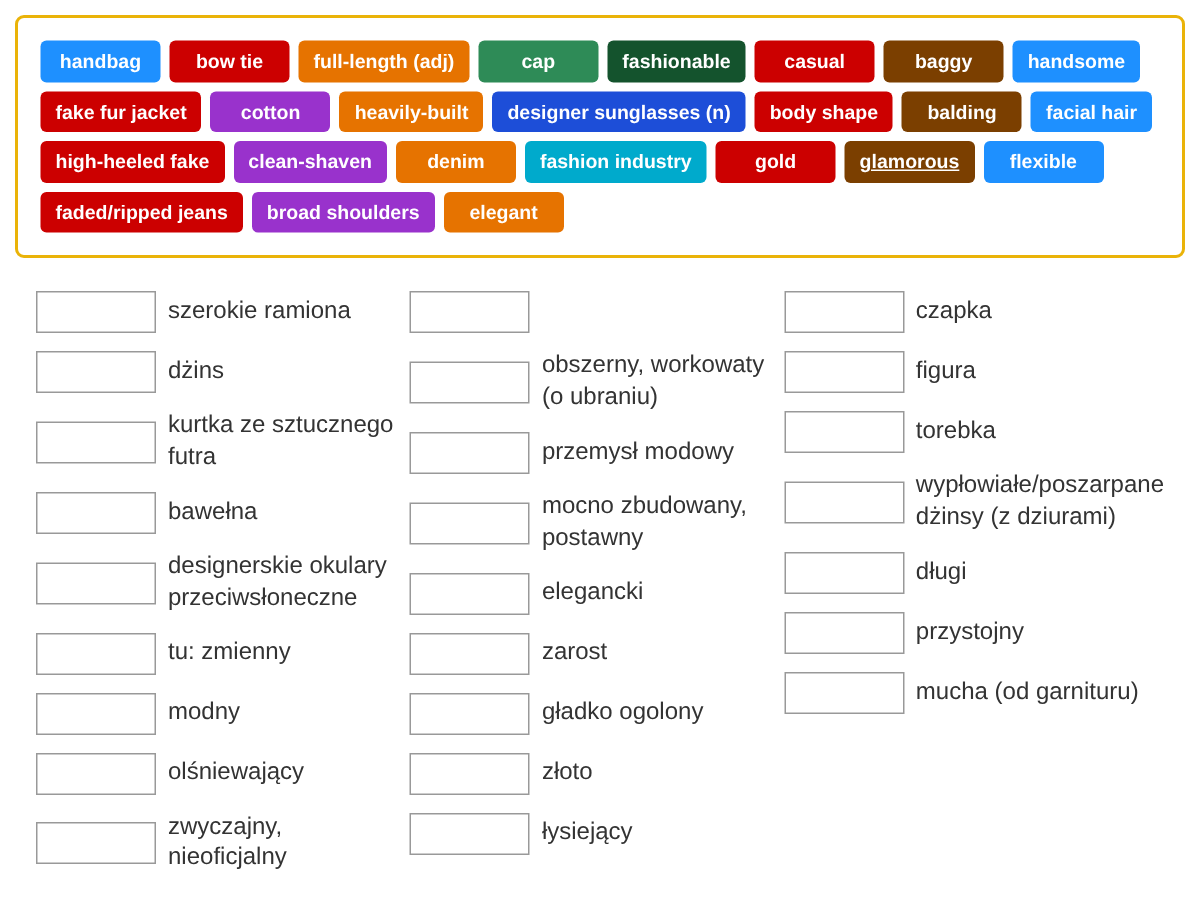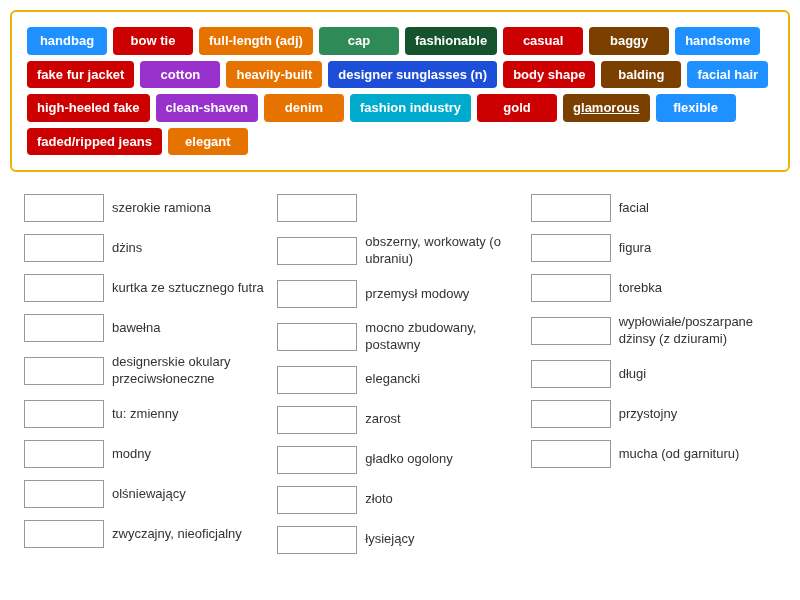--- a/index.html
+++ b/index.html
@@ -61,21 +61,21 @@
 
     .answer-box {
       width: 80px;
       height: 28px;
       border: 1px solid #999;
       background: #fff;
       flex-shrink: 0;
     }
 
     .match-label {
-      font-size: 13px;
+      font-size: 16px;
       color: #333;
       line-height: 1.3;
     }
   </style>
 </head>
 <body>
 
 <div class="word-bank">
     <span class="word-tag" style="background-color: rgb(30, 144, 255);">handbag</span>
     <span class="word-tag" style="background-color: rgb(204, 0, 0);">bow tie</span>
@@ -93,20 +93,21 @@
     <span class="word-tag" style="background-color: rgb(123, 63, 0);">balding</span>
     <span class="word-tag" style="background-color: rgb(30, 144, 255);">facial hair</span>
     <span class="word-tag" style="background-color: rgb(204, 0, 0);">high-heeled fake</span>
     <span class="word-tag" style="background-color: rgb(153, 50, 204);">clean-shaven</span>
     <span class="word-tag" style="background-color: rgb(230, 115, 0);">denim</span>
     <span class="word-tag" style="background-color: rgb(0, 170, 204);">fashion industry</span>
     <span class="word-tag" style="background-color: rgb(204, 0, 0);">gold</span>
     <span class="word-tag" style="background-color: rgb(123, 63, 0); text-decoration: underline;">glamorous</span>
     <span class="word-tag" style="background-color: rgb(30, 144, 255);">flexible</span>
     <span class="word-tag" style="background-color: rgb(204, 0, 0);">faded/ripped jeans</span>
+    <span class="word-tag" style="background-color: rgb(153, 50, 204);">broad shoulders</span>
     <span class="word-tag" style="background-color: rgb(230, 115, 0);">elegant</span>
   </div>
 
 <div class="matching-area">
   <div class="match-column" id="col1">
       <div class="match-row">
         <div class="answer-box"></div>
         <span class="match-label">szerokie ramiona</span>
       </div>
       <div class="match-row">
@@ -175,21 +176,21 @@
         <span class="match-label">złoto</span>
       </div>
       <div class="match-row">
         <div class="answer-box"></div>
         <span class="match-label">łysiejący</span>
       </div>
     </div>
   <div class="match-column" id="col3">
       <div class="match-row">
         <div class="answer-box"></div>
-        <span class="match-label">facial</span>
+        <span class="match-label">czapka</span>
       </div>
       <div class="match-row">
         <div class="answer-box"></div>
         <span class="match-label">figura</span>
       </div>
       <div class="match-row">
         <div class="answer-box"></div>
         <span class="match-label">torebka</span>
       </div>
       <div class="match-row">

